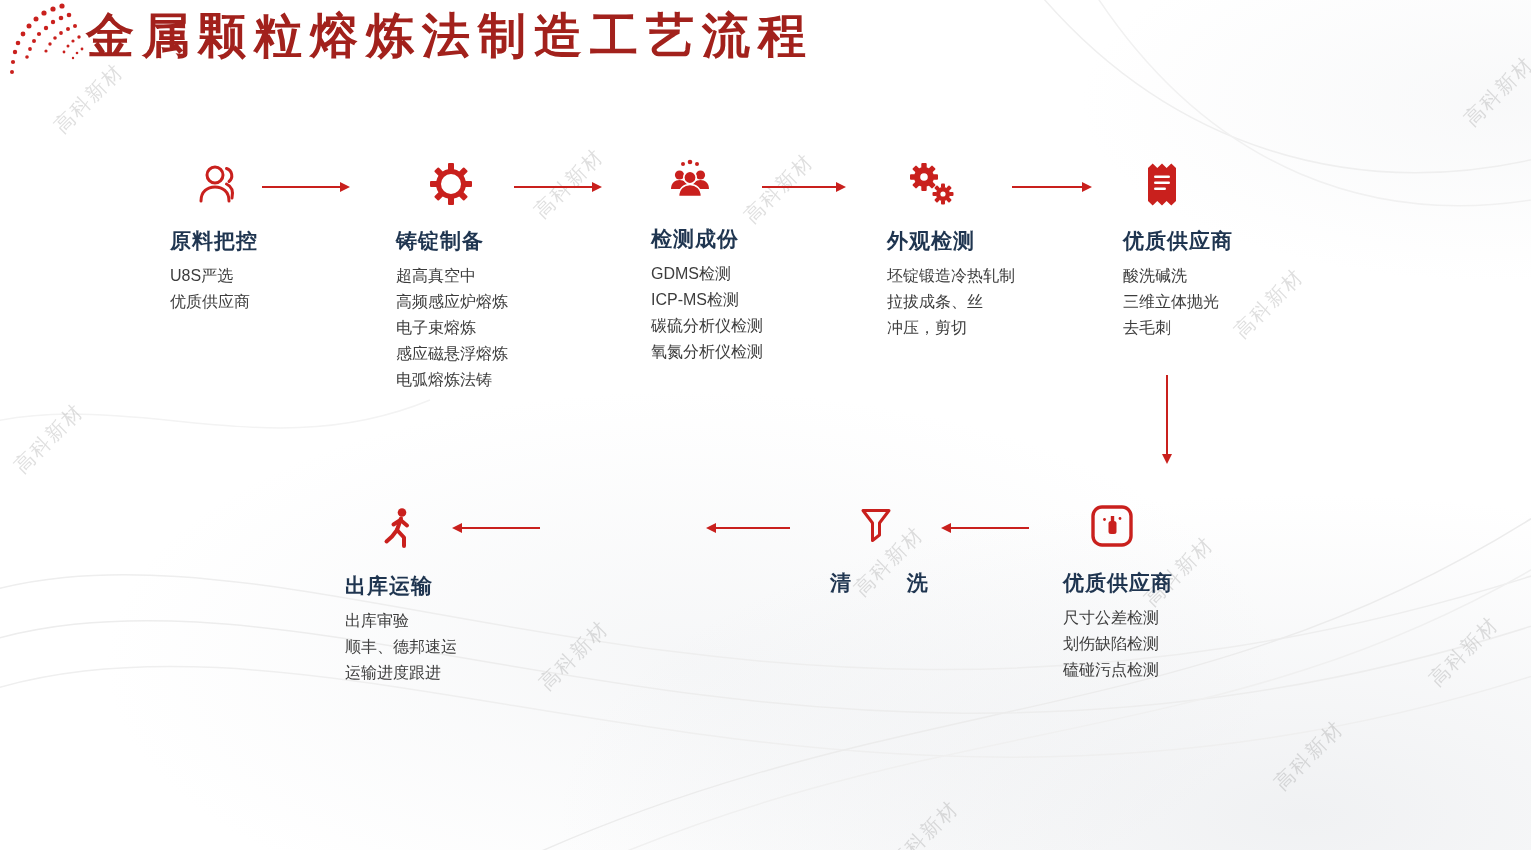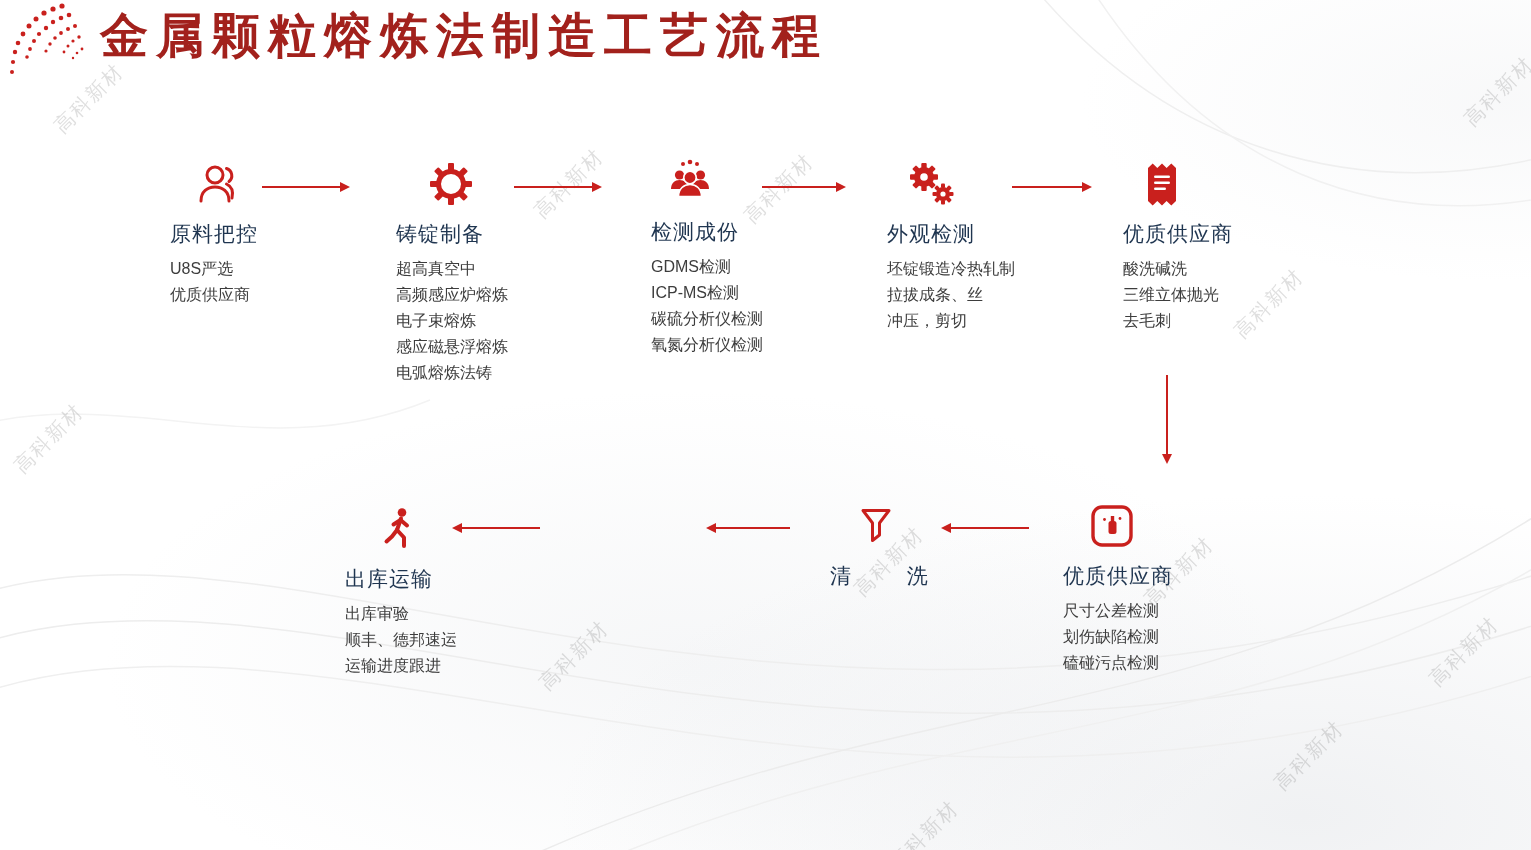--- a/index.html
+++ b/index.html
@@ -11,30 +11,30 @@
       radial-gradient(900px 420px at 45% 78%, rgba(222,225,229,0.28), transparent 65%),
       radial-gradient(700px 300px at 98% 12%, rgba(228,230,233,0.25), transparent 60%),
       #ffffff;
   }
   .bg-waves { position:absolute; left:0; top:0; z-index:0; }
   .wm {
     position:absolute; z-index:1; font-size:20px; letter-spacing:2px;
     color:rgba(110,110,110,0.22); transform:rotate(-45deg); white-space:nowrap;
   }
   .page-title {
-    position:absolute; left:100px; top:4px; z-index:2;
+    position:absolute; left:86px; top:4px; z-index:2;
     font-family:"Liberation Serif", serif; font-weight:bold;
     font-size:48px; letter-spacing:8px; color:#a2211c; white-space:nowrap;text-align:center;
   }
   .logo { position:absolute; left:6px; top:2px; z-index:2; }
   .step { position:absolute; z-index:2; }
   .step-icon { width:48px; height:48px; }
   .step-icon svg { display:block; }
   .step-title {
-    margin-top:12px; font-size:21px; font-weight:normal; color:#1f3550;
+    margin-top:19px; font-size:21px; font-weight:bold; color:#1f3550;
     white-space:pre; letter-spacing:1px;
   }
   .step-details { margin-top:8px; font-size:16px; color:#3d3d3d; line-height:26px; }
   .detail { white-space:nowrap; }
   .detail.wrap { white-space:normal; width:142px; }
   .arr { position:absolute; z-index:2; background:#c9201d; }
   .arr-r { height:2px; }
   .arr-r::after {
     content:""; position:absolute; right:-9px; top:-4px;
     border:5px solid transparent; border-left:10px solid #c9201d;

